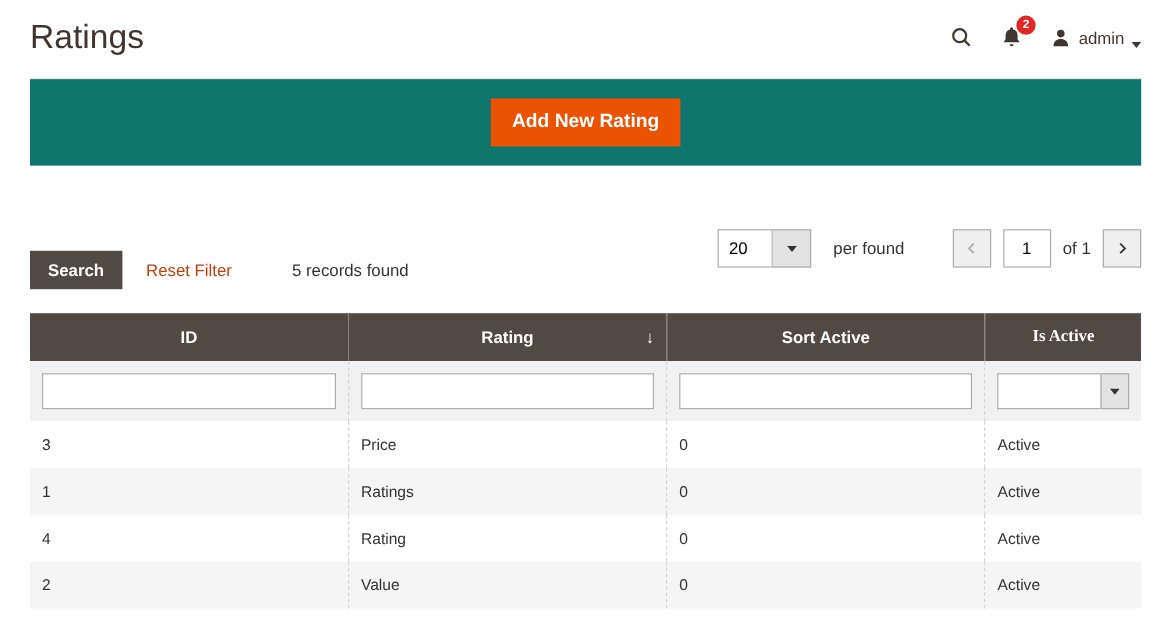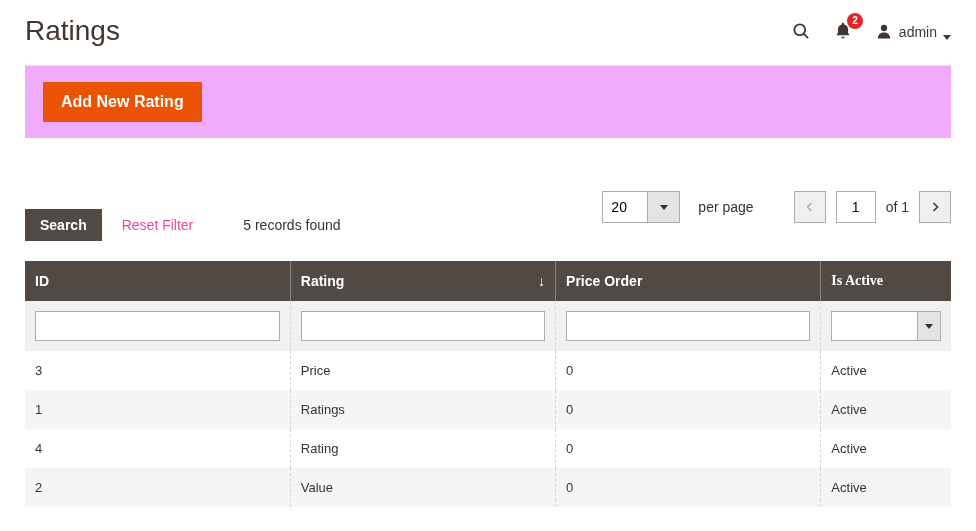--- a/index.html
+++ b/index.html
@@ -70,25 +70,25 @@
   .admin-user svg { width: 18px; height: 18px; }
   .admin-user .caret {
     width: 0; height: 0;
     border-left: 4px solid transparent;
     border-right: 4px solid transparent;
     border-top: 5px solid #41362f;
   }
 
   
   .actions-bar {
-    background: #f0abfc;
+    background: #0f766e;
     border-top: 1px solid #e3e3e3;
     padding: 16px 18px;
     display: flex;
-    justify-content: flex-start;
+    justify-content: center;
     margin-bottom: 35px;
   }
   .btn-primary {
     background: #eb5202;
     color: #fff;
     border: 0;
     font-size: 16px;
     font-weight: 600;
     padding: 11px 18px;
     cursor: pointer;
@@ -110,21 +110,21 @@
   .btn-search {
     background: #514943;
     color: #fff;
     border: 0;
     font-size: 14px;
     font-weight: 600;
     padding: 8px 15px;
     cursor: pointer;
   }
   .link-reset {
-    color: #ec4899;
+    color: #c2410c;
     font-size: 14px;
     cursor: pointer;
   }
   .records-found {
     color: #333;
     font-size: 14px;
     margin-left: 30px;
   }
   .tool-right {
     display: flex;
@@ -195,21 +195,21 @@
   
   table.grid {
     width: 100%;
     border-collapse: collapse;
   }
   table.grid thead th {
     background: #514943;
     color: #fff;
     font-size: 14px;
     font-weight: 600;
-    text-align: left;
+    text-align: center;
     padding: 12px 10px;
     border-right: 1px solid #8a837f;
     position: relative;
   }
   table.grid thead th:last-child { border-right: 0; font-family: Liberation Serif, serif; }
   .sort-arrow {
     position: absolute;
     right: 10px;
     top: 50%;
     transform: translateY(-50%);
@@ -321,21 +321,21 @@
       <span class="records-found">5 records found</span>
     </div>
 
     <div class="tool-right">
       <div class="page-size-wrap">
         <input class="page-size-input" value="20" style="">
         <span class="select-arrow">
             <span class="tri"></span>
           </span>
       </div>
-      <span class="per-page-label">per page</span>
+      <span class="per-page-label">per found</span>
 
       <div class="pager">
         <span class="pager-btn disabled">
           <svg viewBox="0 0 10 10" fill="none" stroke="#333" stroke-width="1.5">
             <polyline points="6.5,1 2.5,5 6.5,9"></polyline>
           </svg>
         </span>
         <input class="page-input" value="1" style="">
         <span class="of-total">
           <span>of</span>
@@ -357,21 +357,21 @@
         <col class="col-sort">
         <col class="col-active">
     </colgroup>
     <thead>
       <tr>
         <th><span>ID</span></th>
         <th>
           <span>Rating</span>
           <span class="sort-arrow">↓</span>
         </th>
-        <th><span>Price Order</span></th>
+        <th><span>Sort Active</span></th>
         <th><span>Is Active</span></th>
       </tr>
       <tr class="filter-row">
         <td><input class="filter-input" style=""></td>
         <td><input class="filter-input" style=""></td>
         <td><input class="filter-input" style=""></td>
         <td>
           <div class="filter-select-wrap">
             <div class="filter-select"></div>
             <span class="filter-select-arrow">

